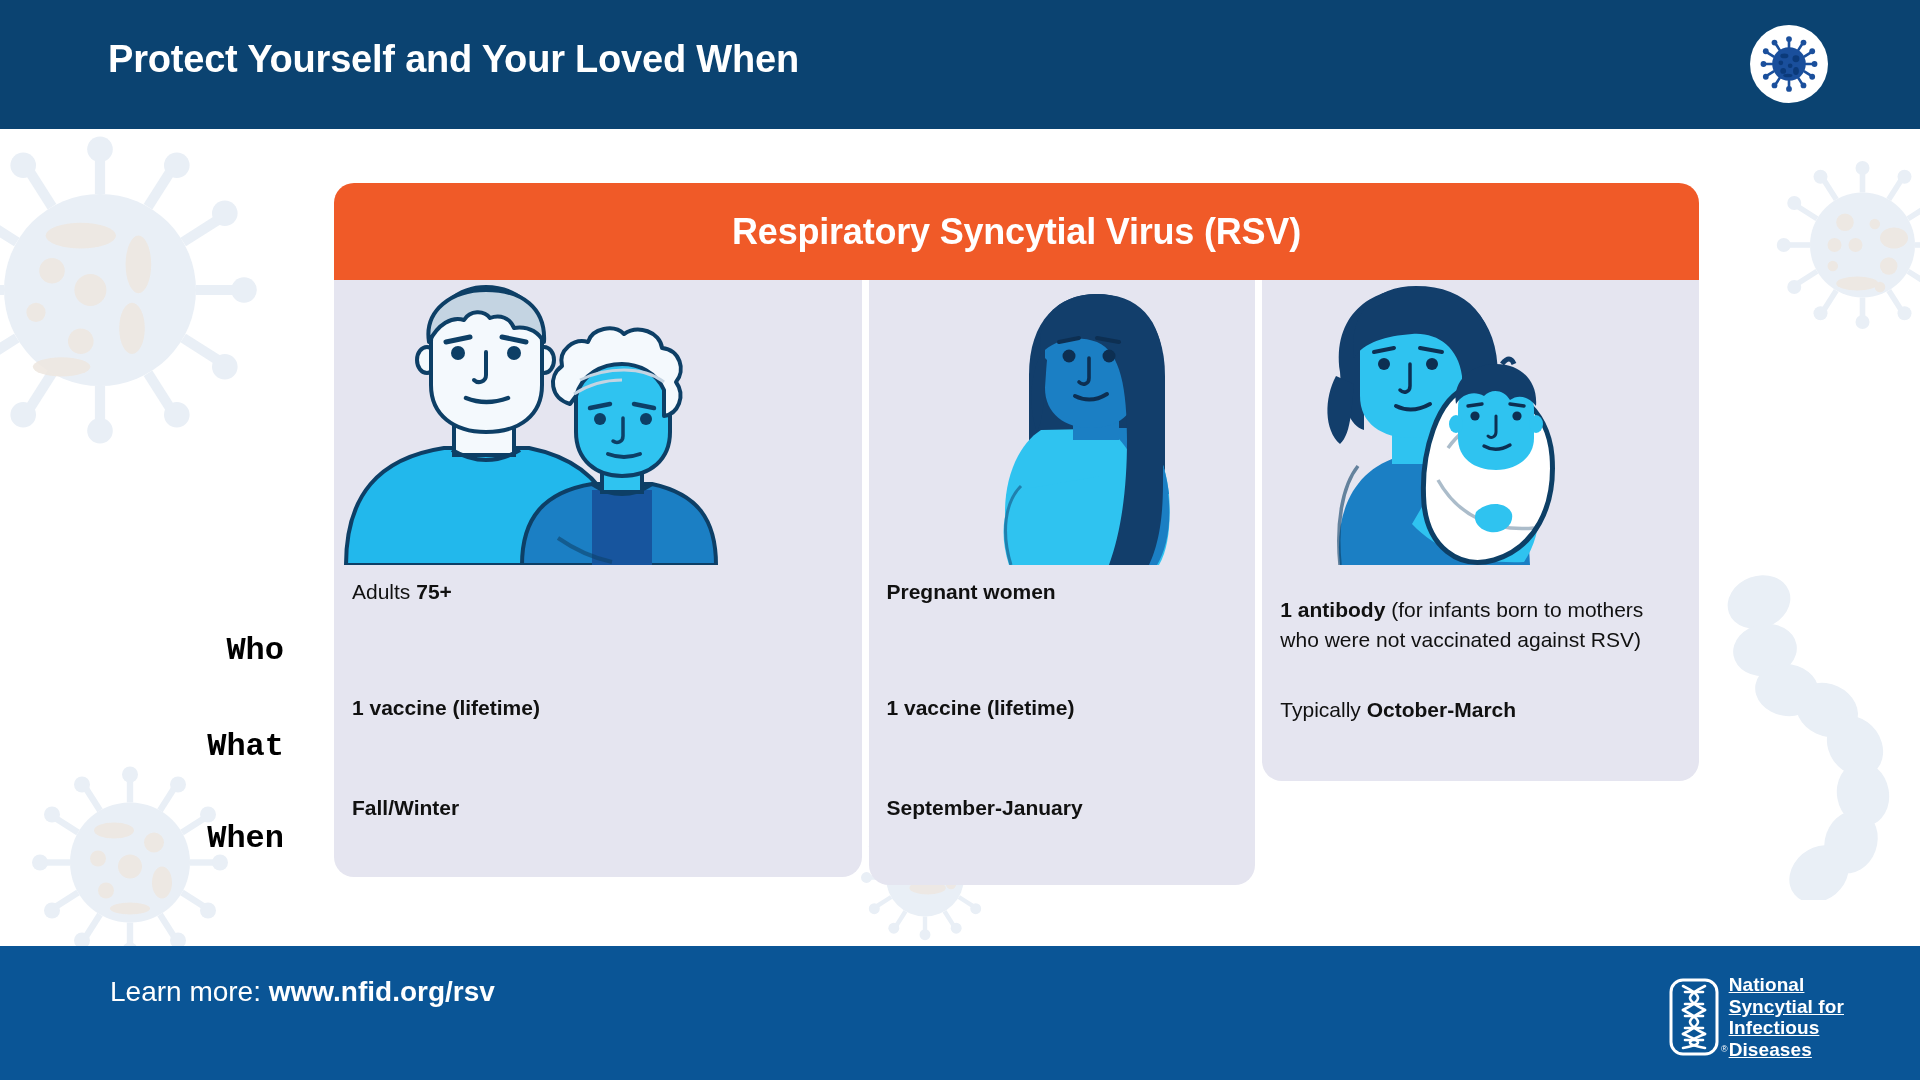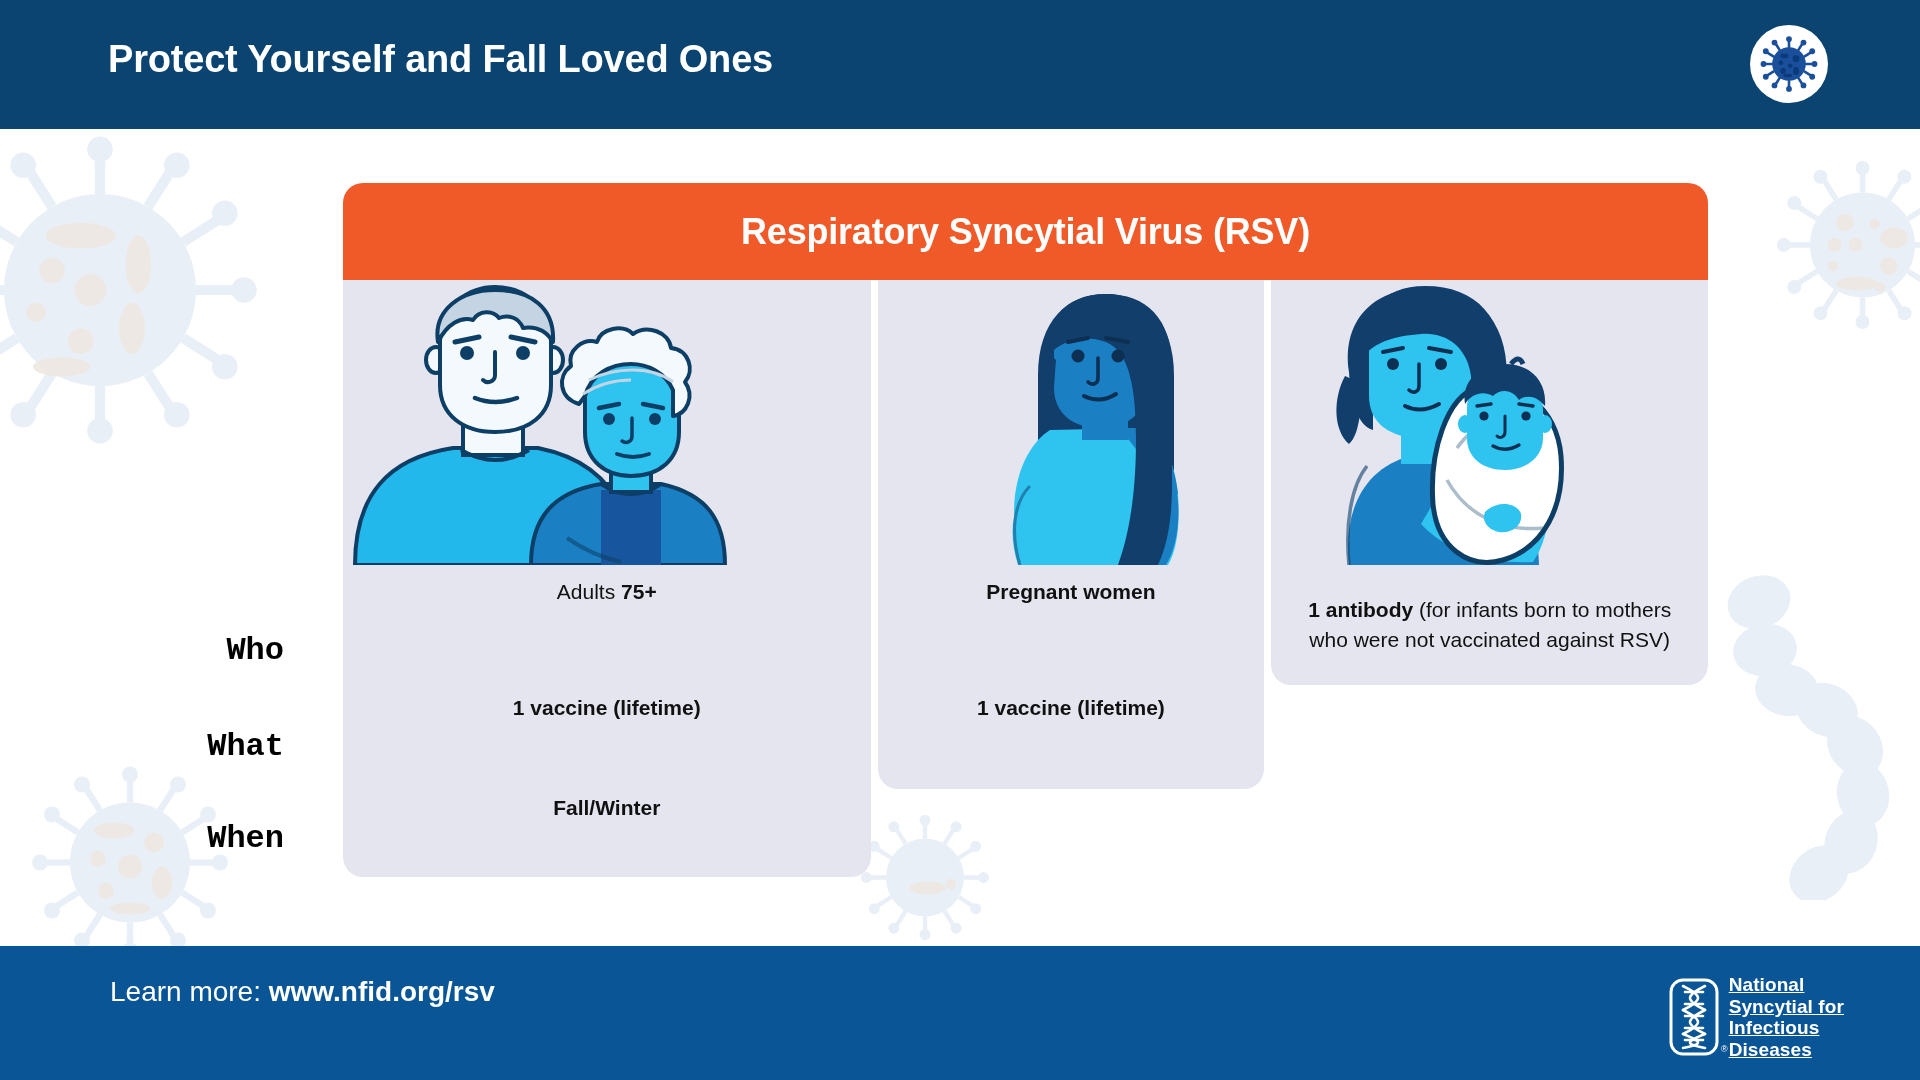--- a/index.html
+++ b/index.html
@@ -26,21 +26,21 @@
     letter-spacing:-0.2px; white-space:nowrap;
   }
   .header-logo {
     position:absolute; right:92px; top:25px;
     width:78px; height:78px; border-radius:50%;
     background:#ffffff; display:flex; align-items:center; justify-content:center;
   }
 
   
   .card {
-    position:absolute; left:343px; top:183px; width:1365px; z-index:2;text-align:center;
+    position:absolute; left:334px; top:183px; width:1365px; z-index:2;
   }
   .card-header {
     height:97px; background:#f05a28;
     border-radius:20px 20px 0 0;
     display:flex; align-items:center; justify-content:center;
   }
   .card-header-title {
     font-size:36px; font-weight:bold; color:#ffffff; letter-spacing:-0.2px;
   }
   .columns { display:flex; gap:7px; align-items:flex-start; }
@@ -285,21 +285,21 @@
       <ellipse cx="56" cy="70" rx="16" ry="13" transform="rotate(25 56 70)"></ellipse>
       <ellipse cx="70" cy="88" rx="16" ry="13" transform="rotate(55 70 88)"></ellipse>
       <ellipse cx="74" cy="112" rx="16" ry="13" transform="rotate(80 74 112)"></ellipse>
       <ellipse cx="68" cy="136" rx="16" ry="13" transform="rotate(110 68 136)"></ellipse>
       <ellipse cx="52" cy="152" rx="16" ry="13" transform="rotate(140 52 152)"></ellipse>
     </g>
   </svg>
 </div>
 
 <div class="header">
-  <div class="header-title">Protect Yourself and Fall Loved Ones</div>
+  <div class="header-title">Protect Yourself and Your Loved When</div>
   <div class="header-logo">
     <svg width="58" height="58" viewBox="0 0 100 100">
       <g fill="#1a4f9c">
         <circle cx="50" cy="50" r="29"></circle>
         <g stroke="#1a4f9c" stroke-width="4.5" stroke-linecap="round">
           <line x1="50" y1="21" x2="50" y2="9"></line>
             <line x1="66" y1="26" x2="73" y2="15"></line>
           <line x1="77" y1="37" x2="88" y2="30"></line>
             <line x1="79" y1="50" x2="92" y2="50"></line>
           <line x1="77" y1="63" x2="88" y2="70"></line>
@@ -450,20 +450,25 @@
         <div class="row-who">
           <div class="cell-text">
             <span></span><b>Pregnant women</b>
           </div>
         </div>
         <div class="row-what">
           <div class="cell-text">
             <b>1 vaccine (lifetime)</b><span></span>
           </div>
         </div>
+        <div class="row-when">
+          <div class="cell-text">
+            <span></span><b>September-January</b>
+          </div>
+        </div>
       </div>
     </div>
 
     <div class="col col-3">
       <div class="illus">
         <svg width="447" height="285" viewBox="0 0 447 285" style="left:0;">
 
           <path d="M78 92 C70 36 108 8 152 8 C204 8 236 38 236 96 L236 146 C226 152 208 150 200 140 L200 100 C192 72 170 62 150 62 C126 62 106 78 102 106 L102 150 C88 146 80 126 78 92 Z" fill="#123e6b"></path>
           <path d="M74 96 C62 118 62 150 78 164 C90 154 90 120 92 104 Z" fill="#123e6b"></path>
 
@@ -506,20 +511,25 @@
           <path d="M222 166 Q234 173 248 165" stroke="#0d2f52" stroke-width="3.4" fill="none" stroke-linecap="round"></path>
 
           <path d="M214 232 C226 220 246 222 250 234 C252 246 240 254 228 252 C218 250 210 242 214 232 Z" fill="#2fc3f0"></path>
         </svg>
       </div>
 
       <div class="rows">
         <div class="row-what">
           <div class="cell-text">
             <b>1 antibody</b><span> (for infants born to mothers who were not vaccinated against RSV)</span>
+          </div>
+        </div>
+        <div class="row-when">
+          <div class="cell-text">
+            <span>Typically </span><b>October-March</b>
           </div>
         </div>
       </div>
     </div>
 
   </div>
 </div>
 
 <div class="row-labels">
   <div class="row-label l1">Who</div>

